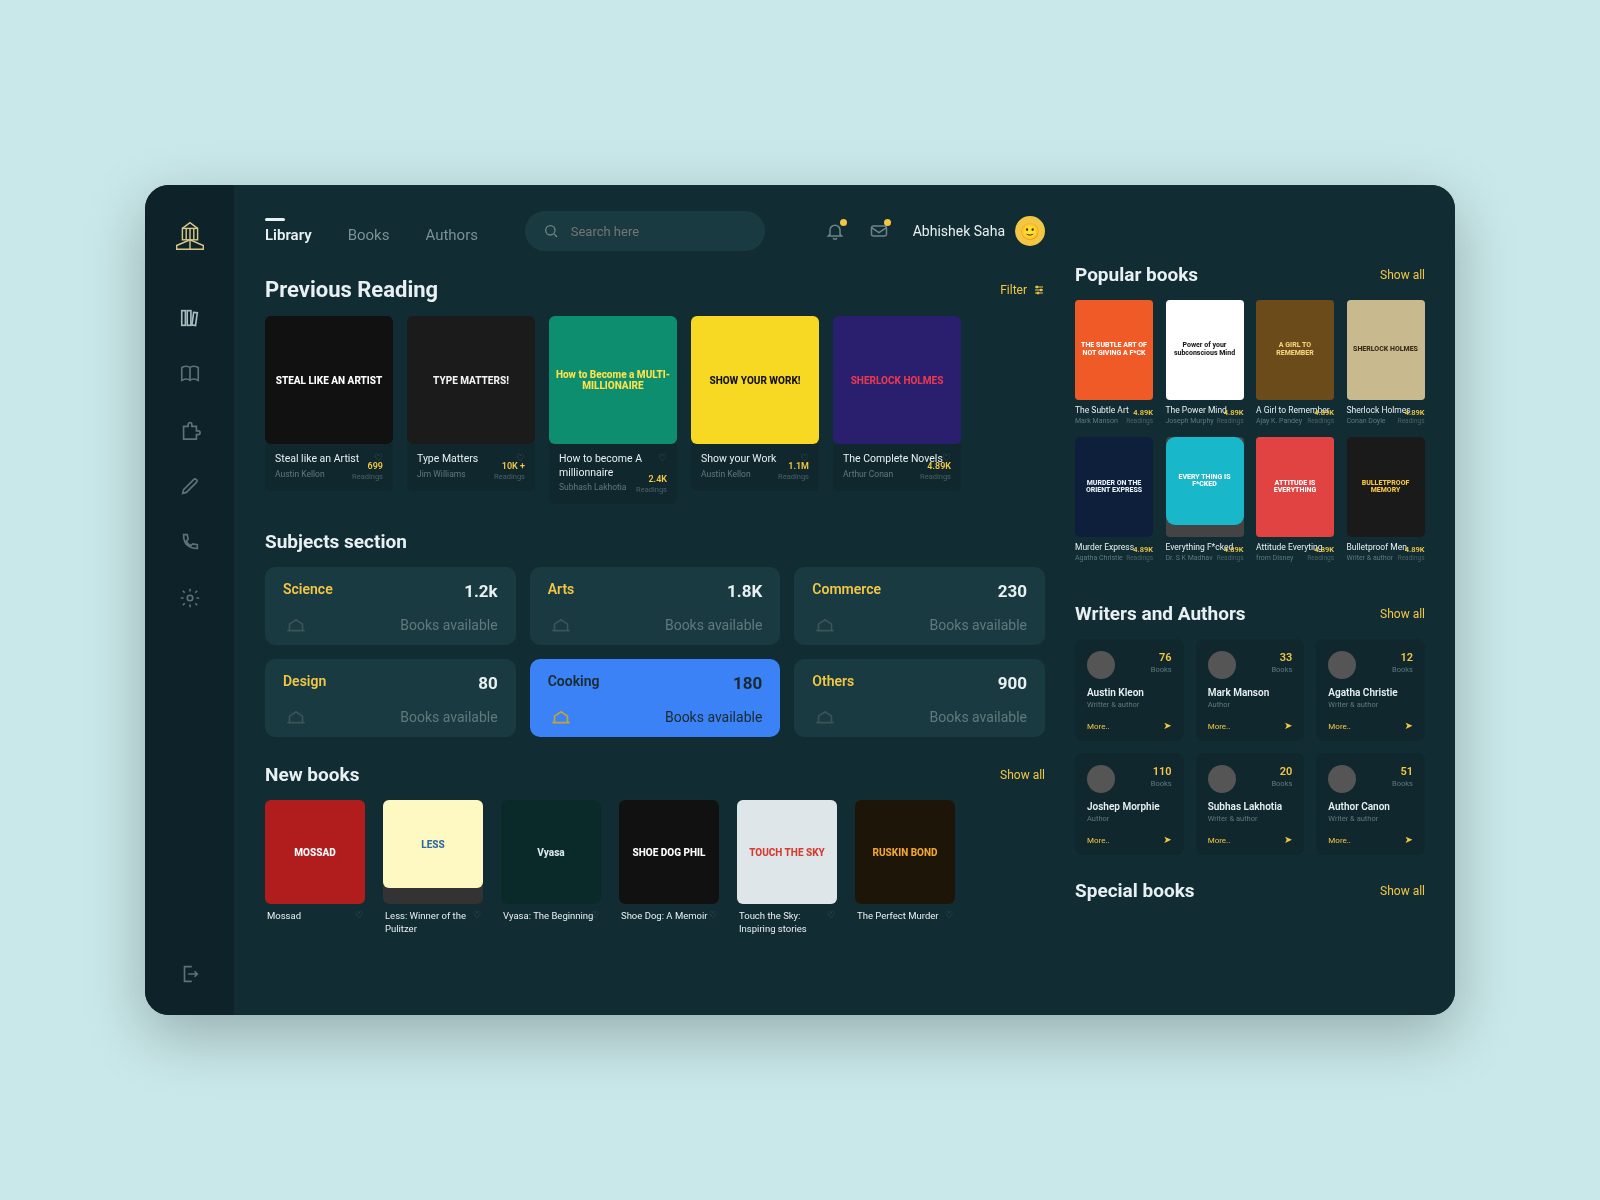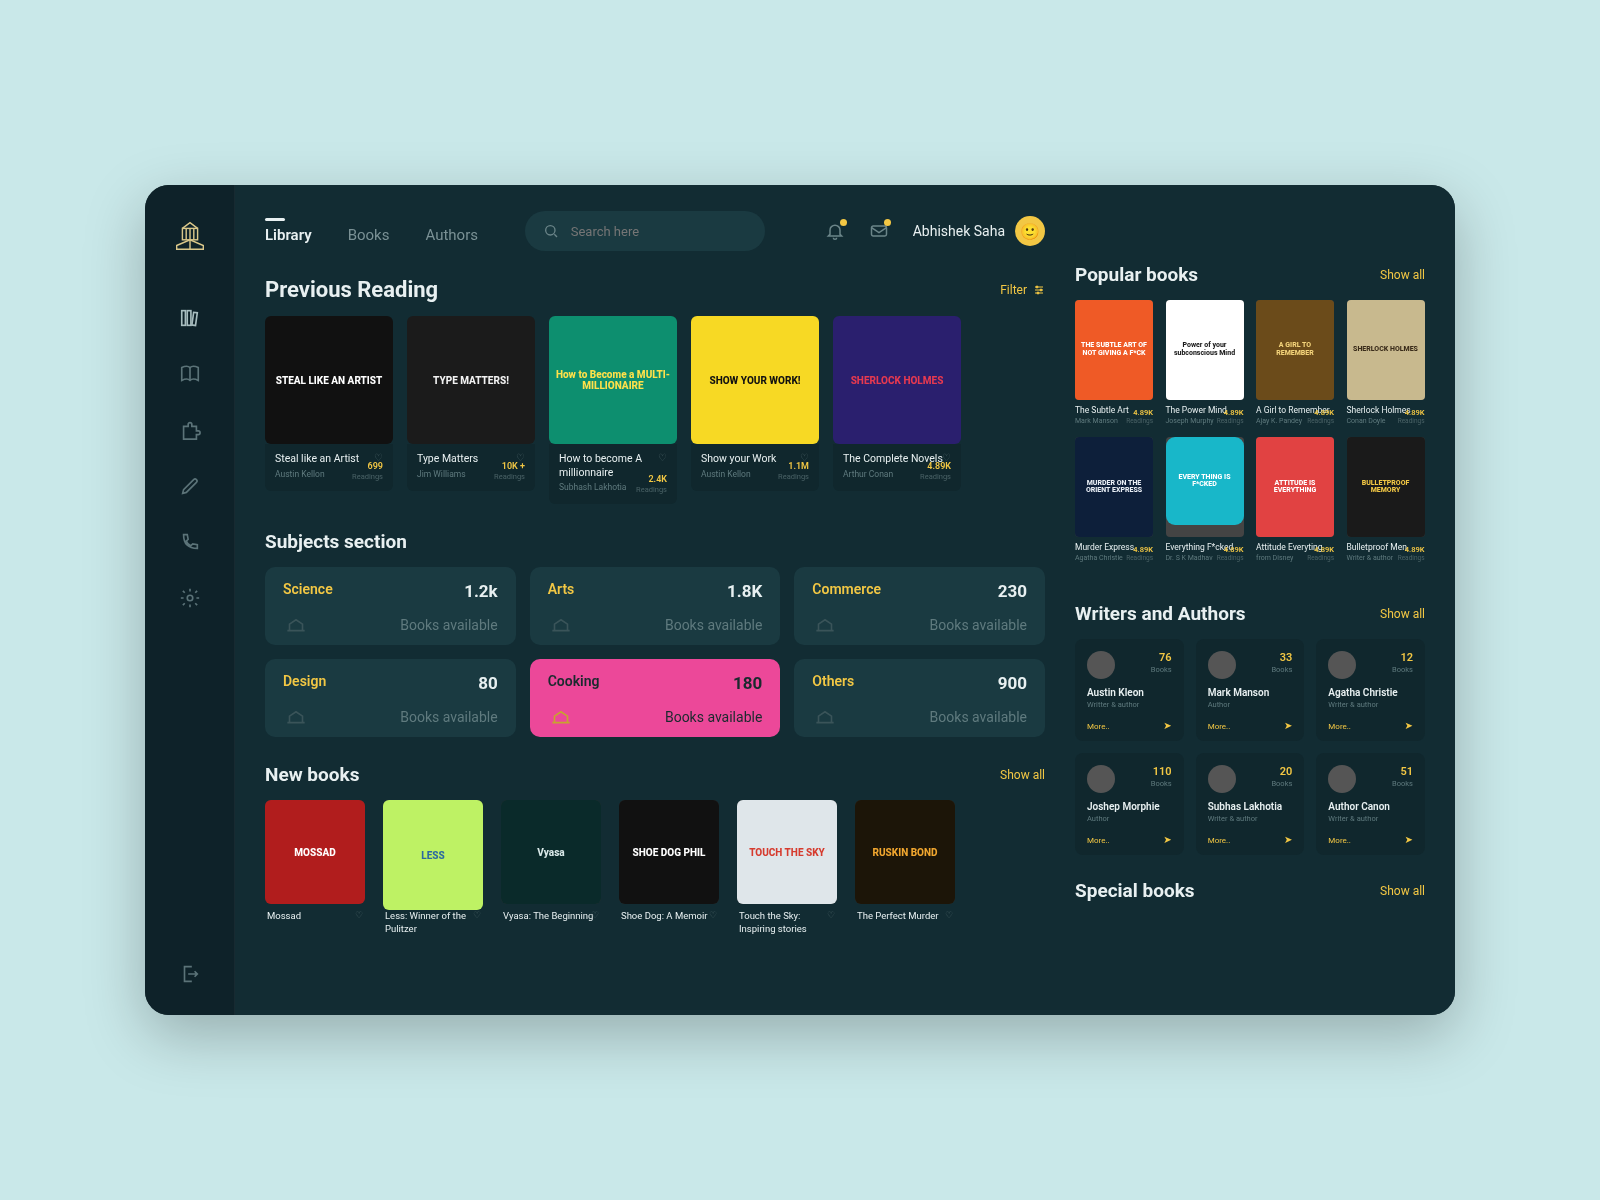--- a/index.html
+++ b/index.html
@@ -40,21 +40,21 @@
 .cover { width:128px; height:128px; border-radius:6px; background:#333; display:flex; align-items:center; justify-content:center; overflow:hidden;}
 .meta { background:#10272d; border-radius:0 0 6px 6px; padding:8px 10px 10px; position:relative;}
 .bk-title { color:#e8f0f1; font-size:10.5px; line-height:1.3; margin-bottom:3px;}
 .bk-author { color:#5f7a7e; font-size:8.5px; margin-bottom:2px;}
 .bk-count { color:#f2c744; font-size:9px; position:absolute; right:10px; bottom:20px; font-weight:600;}
 .bk-sub { color:#4a6266; font-size:7.5px; position:absolute; right:10px; bottom:10px;}
 .heart { position:absolute; top:8px; right:10px; color:#4a6266; font-size:10px;}
 
 .subjects { display:grid; grid-template-columns:repeat(3,1fr); gap:14px; margin-bottom:26px;}
 .subject { background:#1a3a41; border-radius:10px; padding:14px 18px 12px; position:relative; height:78px; cursor:pointer;}
-.subject.active { background:#ec4899;}
+.subject.active { background:#3b82f6;}
 .sub-name { color:#f2c744; font-size:14px; font-weight:600; margin-bottom:2px;}
 .subject.active .sub-name { color:#1a2a2e;}
 .sub-count { position:absolute; right:18px; top:14px; color:#e8f0f1; font-size:17px; font-weight:700;}
 .subject.active .sub-count { color:#1a2a2e;}
 .sub-avail { position:absolute; right:18px; bottom:12px; color:#5f7a7e; font-size:14px;}
 .subject.active .sub-avail { color:#1a2a2e;}
 .sub-icon { position:absolute; left:18px; bottom:10px; width:26px; height:26px; color:#3a5459;}
 .subject.active .sub-icon { color:#c8a32f;}
 
 .new-row { display:flex; gap:18px;}
@@ -335,21 +335,21 @@
      <div class="new-cover">
               <div class="cov" style="background:#b11d1d;color:#fff;height:104px;border-radius:6px">MOSSAD</div>
             </div>
      <div class="new-meta">
        <span class="new-heart">♡</span>
        <div class="new-title">Mossad</div>
      </div>
    </div>
           <div class="new-card">
      <div class="new-cover">
-              <div class="cov" style="background:#bef264;color:#2c6aa0;height:110px;border-radius:6px">LESS</div>
+              <div class="cov" style="background:#fef9c3;color:#2c6aa0;height:88px;border-radius:6px">LESS</div>
             </div>
      <div class="new-meta">
        <span class="new-heart">♡</span>
        <div class="new-title">Less: Winner of the Pulitzer</div>
      </div>
    </div>
           <div class="new-card">
      <div class="new-cover">
               <div class="cov" style="background:#0a2a2a;color:#d9e8e8;height:104px;border-radius:6px">Vyasa</div>
             </div>

